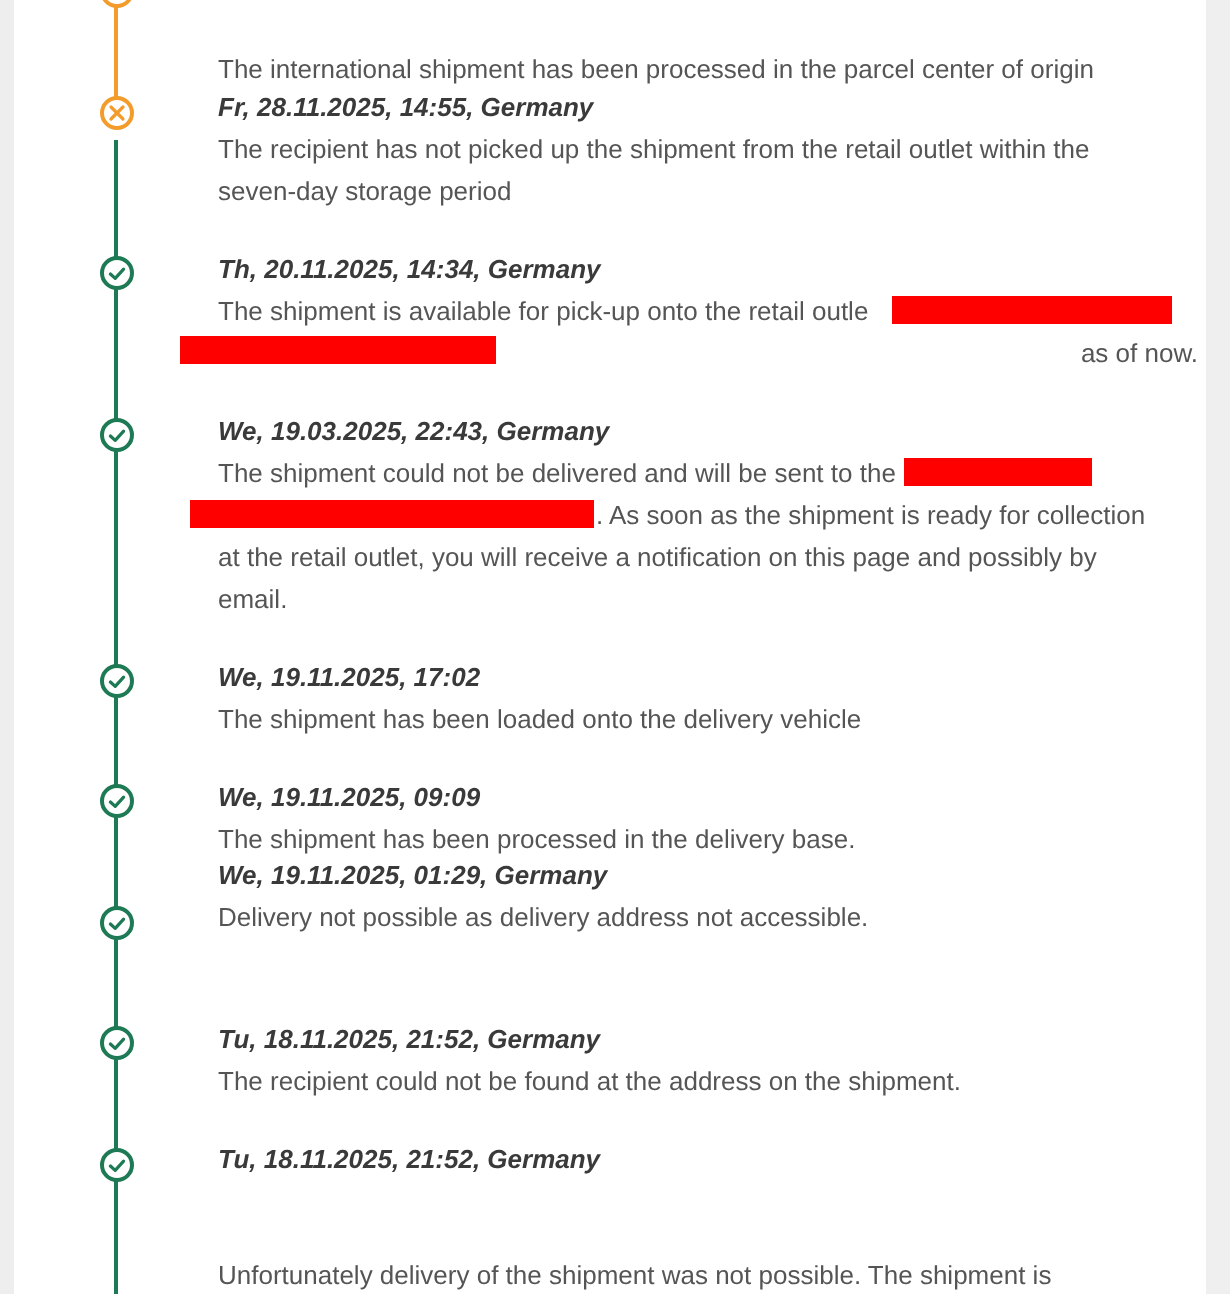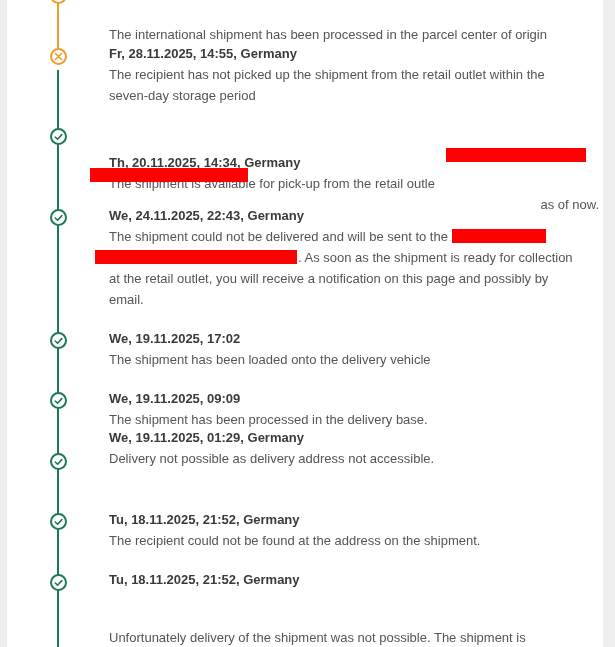--- a/index.html
+++ b/index.html
@@ -41,20 +41,21 @@
     .event {
       position: absolute;
       left: 109px;
       width: 490px;
     }
     .event .title {
       font-weight: bold;
       font-size: 13px;
       color: #3a3a3a;
       line-height: 20px;
+      font-style: italic;
     }
     .event .desc {
       font-size: 13px;
       color: #555555;
       line-height: 21px;
     }
     .redact {
       position: absolute;
       background: #ff0000;
     }
@@ -114,34 +115,34 @@
 
 <div class="event" style="top:4px;margin-top:20px;">
   <div class="desc">The international shipment has been processed in the parcel center of origin</div>
 </div>
 
 <div class="event" style="top:44px;">
   <div class="title">Fr, 28.11.2025, 14:55, Germany</div>
   <div class="desc" style="width:460px;">The recipient has not picked up the shipment from the retail outlet within the seven-day storage period</div>
 </div>
 
-<div class="event" style="top:125px;margin-top:28px;">
+<div class="event" style="top:125px;">
   <div class="title">Th, 20.11.2025, 14:34, Germany</div>
   <div class="desc">
-    <span>The shipment is available for pick-up from the retail outle</span>
+    <span>The shipment is available for pick-up onto the retail outle</span>
   </div>
   <div class="desc" style="padding-left:144px;text-align:right;">
     <span>as of now.</span>
   </div>
 </div>
 <div class="redact" style="left:446px; top:148px; width:140px; height:14px;"></div>
 <div class="redact" style="left:90px; top:168px; width:158px; height:14px;"></div>
 
 <div class="event" style="top:206px;">
-  <div class="title">We, 24.11.2025, 22:43, Germany</div>
+  <div class="title">We, 19.03.2025, 22:43, Germany</div>
   <div class="desc">
     <span>The shipment could not be delivered and will be sent to the</span>
   </div>
   <div class="desc" style="padding-left:189px;">
     <span>. As soon as the shipment is ready for collection</span>
   </div>
   <div class="desc" style="width:470px;">at the retail outlet, you will receive a notification on this page and possibly by email.</div>
 </div>
 <div class="redact" style="left:452px; top:229px; width:94px; height:14px;"></div>
 <div class="redact" style="left:95px; top:250px; width:202px; height:14px;"></div>

